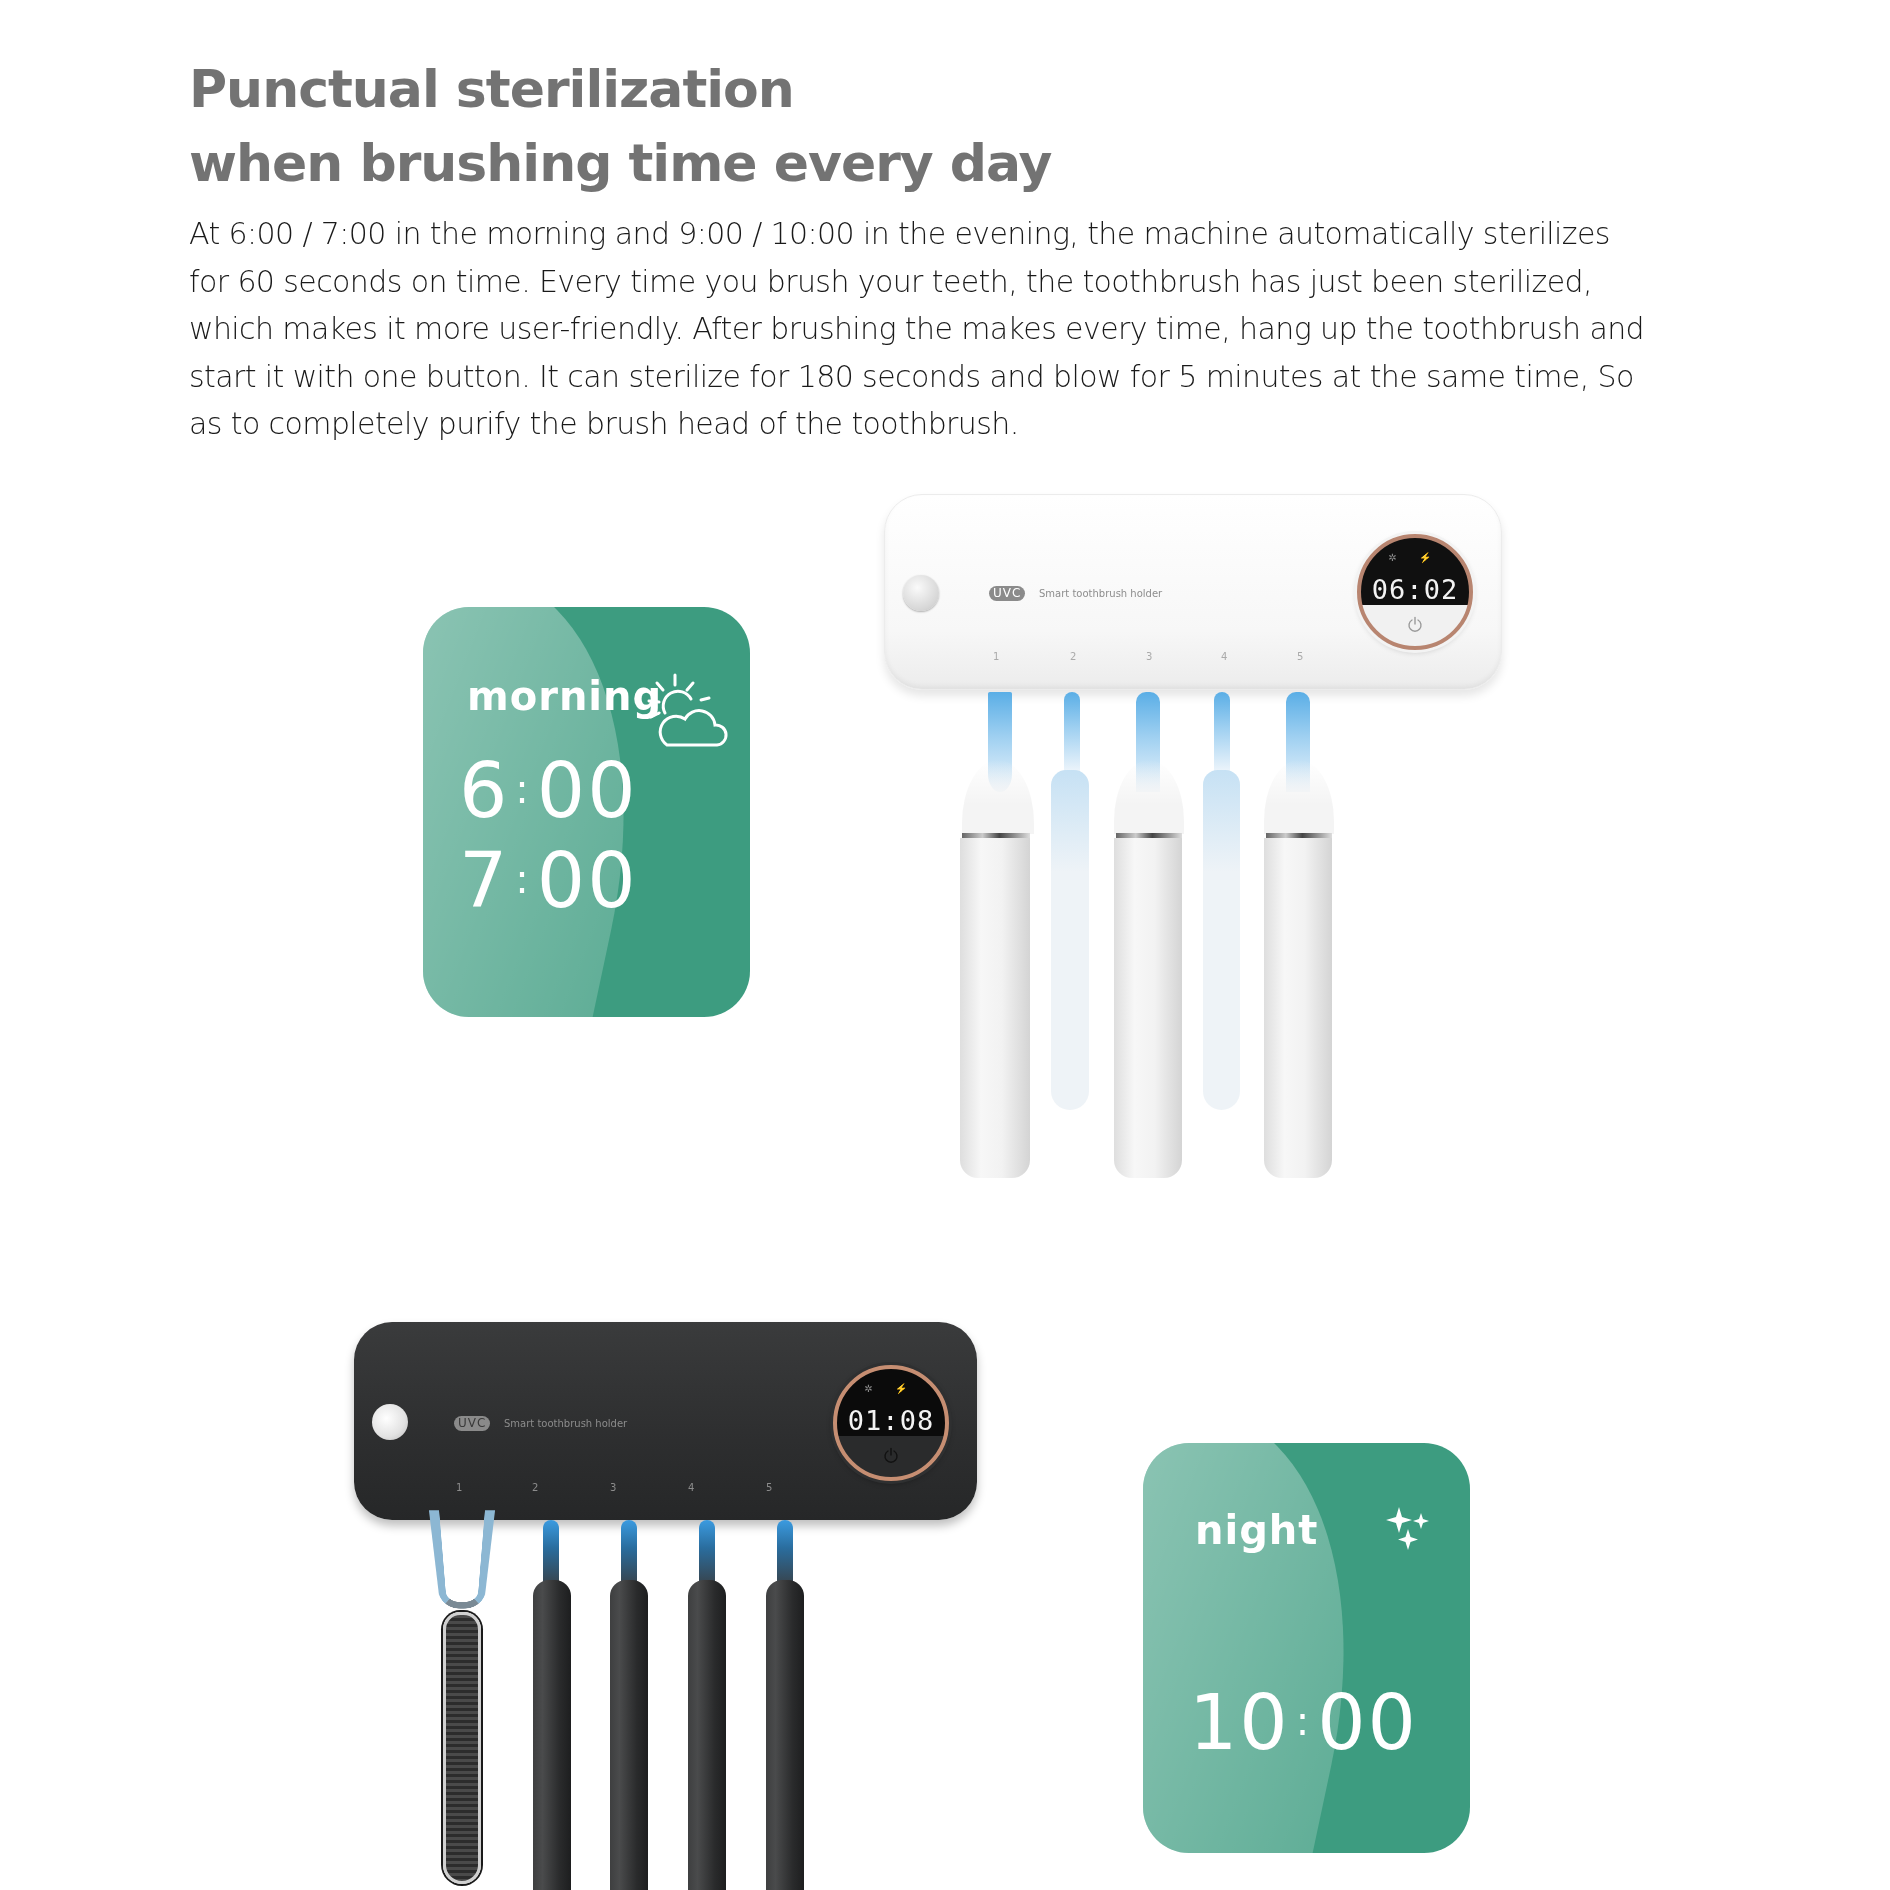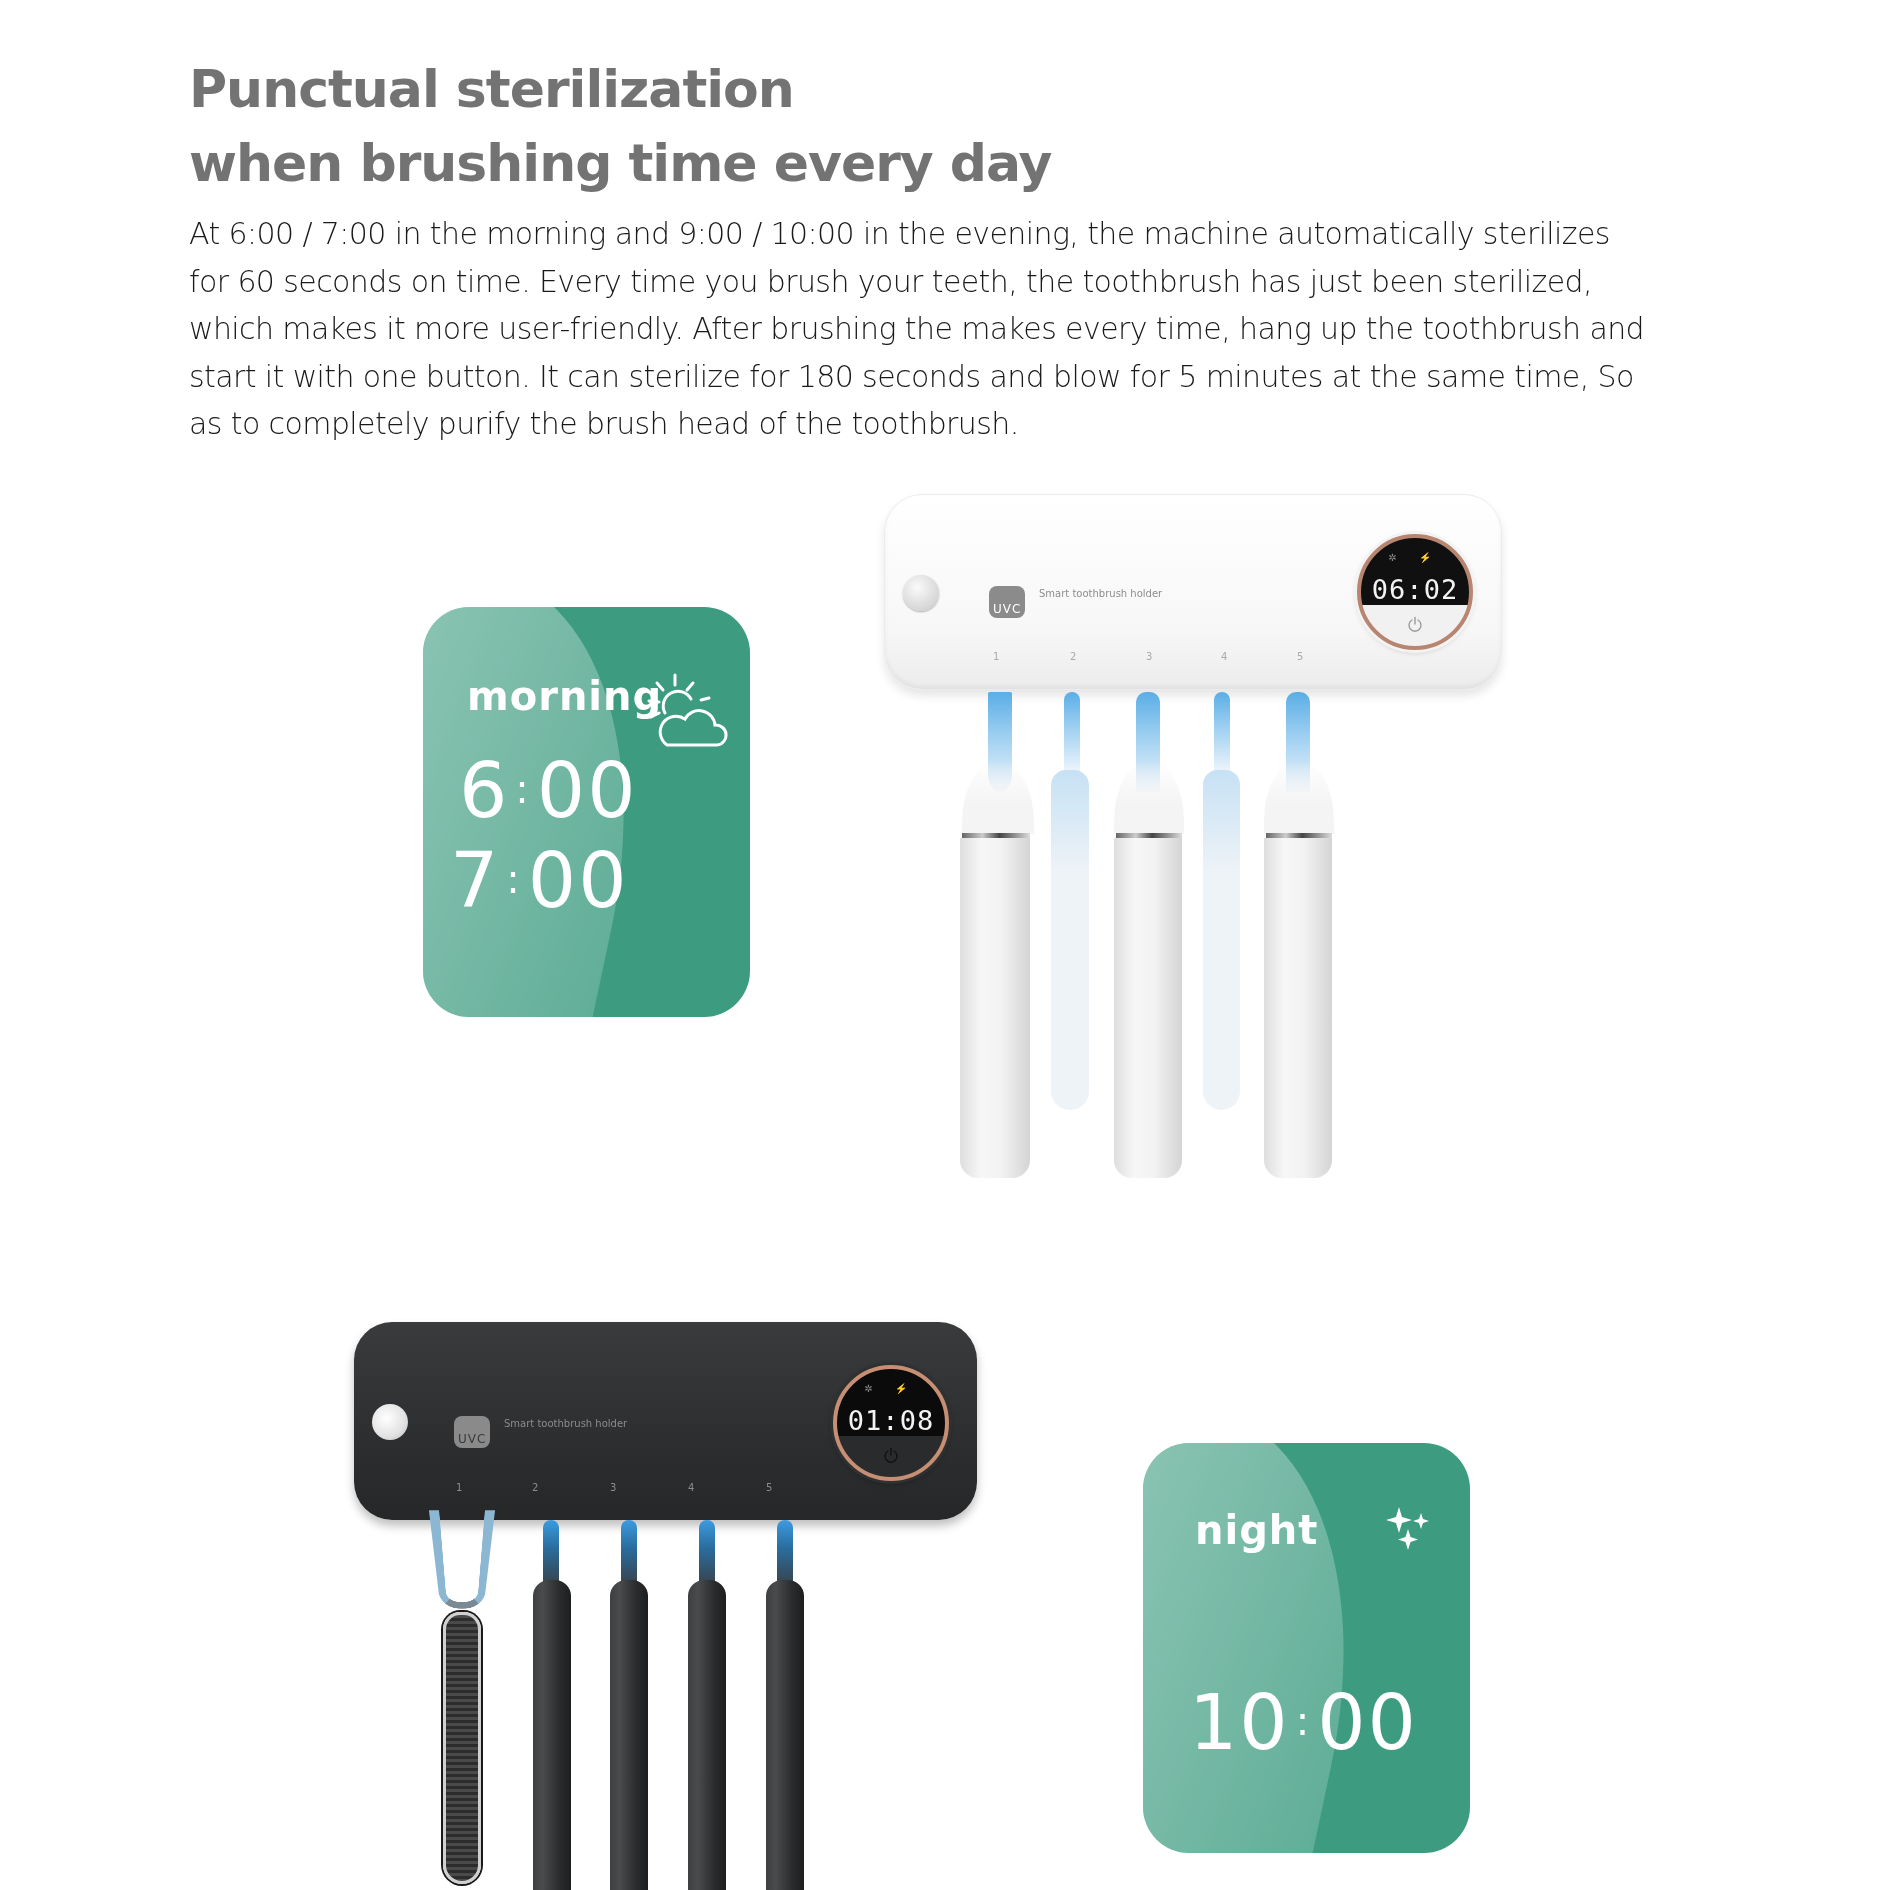--- a/index.html
+++ b/index.html
@@ -23,21 +23,21 @@
 
   
   .device { position: absolute; border-radius: 38px; }
   .device-white { left: 884px; top: 494px; width: 618px; height: 196px; background: linear-gradient(180deg, #ffffff 0%, #f7f7f7 70%, #ececec 100%); box-shadow: 0 6px 10px rgba(0,0,0,0.10), inset 0 -3px 5px rgba(0,0,0,0.05); border: 1px solid #ececec; }
   .device-dark { left: 354px; top: 1322px; width: 623px; height: 198px; background: linear-gradient(180deg, #3a3b3c 0%, #2d2e2f 60%, #262728 100%); box-shadow: 0 6px 10px rgba(0,0,0,0.25); }
 
   .knob { position: absolute; width: 36px; height: 36px; border-radius: 50%; }
   .device-white .knob { left: 18px; top: 80px; background: radial-gradient(circle at 40% 35%, #fafafa, #d6d6d6 70%, #bcbcbc); box-shadow: 0 1px 2px rgba(0,0,0,0.3); }
   .device-dark .knob { left: 18px; top: 82px; background: radial-gradient(circle at 40% 40%, #ffffff, #e2e2e2 60%, #b8b8b8); }
 
-  .uvc-badge { position: absolute; height: 15px; padding: 16px 4px; border-radius: 8px; font-size: 12px; line-height: 15px; font-family: "DejaVu Sans", sans-serif; color: #fff; letter-spacing: 1px; }
+  .uvc-badge { position: absolute; height: 15px; padding: 0 4px; border-radius: 8px; font-size: 12px; line-height: 15px; font-family: "DejaVu Sans", sans-serif; color: #fff; letter-spacing: 1px; }
   .device-white .uvc-badge { left: 104px; top: 91px; background: #8b8b8b; }
   .device-dark .uvc-badge { left: 100px; top: 94px; background: #8a8a8a; color: #3a3a3a; }
   .product-name { position: absolute; font-size: 10px; font-family: "DejaVu Sans", sans-serif; }
   .device-white .product-name { left: 154px; top: 93px; color: #8d8d8d; }
   .device-dark .product-name { left: 150px; top: 96px; color: #8c8c8c; }
 
   .slot-num { position: absolute; font-size: 10px; font-family: "DejaVu Sans", sans-serif; }
   .device-white .slot-num { top: 156px; color: #aaa; }
   .device-dark .slot-num { top: 160px; color: #8c8c8c; }
 
@@ -86,21 +86,21 @@
       <line x1="4" y1="28" x2="14" y2="29"></line>
       <line x1="56" y1="27" x2="64" y2="25"></line>
       <line x1="6" y1="44" x2="14" y2="40"></line>
       <path d="M20 40 A14 14 0 0 1 46 26"></path>
       <path d="M22 72 H72 A10 10 0 0 0 70 52 A16 16 0 0 0 40 46 A12 12 0 0 0 22 72 Z"></path>
     </g>
   </svg>
   <div class="time" style="left:36px; top:138px;">
     <span>6</span><span class="colon">:</span><span>00</span>
   </div>
-  <div class="time" style="left:27px; top:228px;">
+  <div class="time" style="left:36px; top:228px;">
     <span>7</span><span class="colon">:</span><span>00</span>
   </div>
 </div>
 
 <div class="device device-white">
   <div class="knob"></div>
   <div class="uvc-badge">UVC</div>
   <div class="product-name">Smart toothbrush holder</div>
   <div class="slot-num" style="left:108px;">1</div>
   <div class="slot-num" style="left:185px;">2</div>

